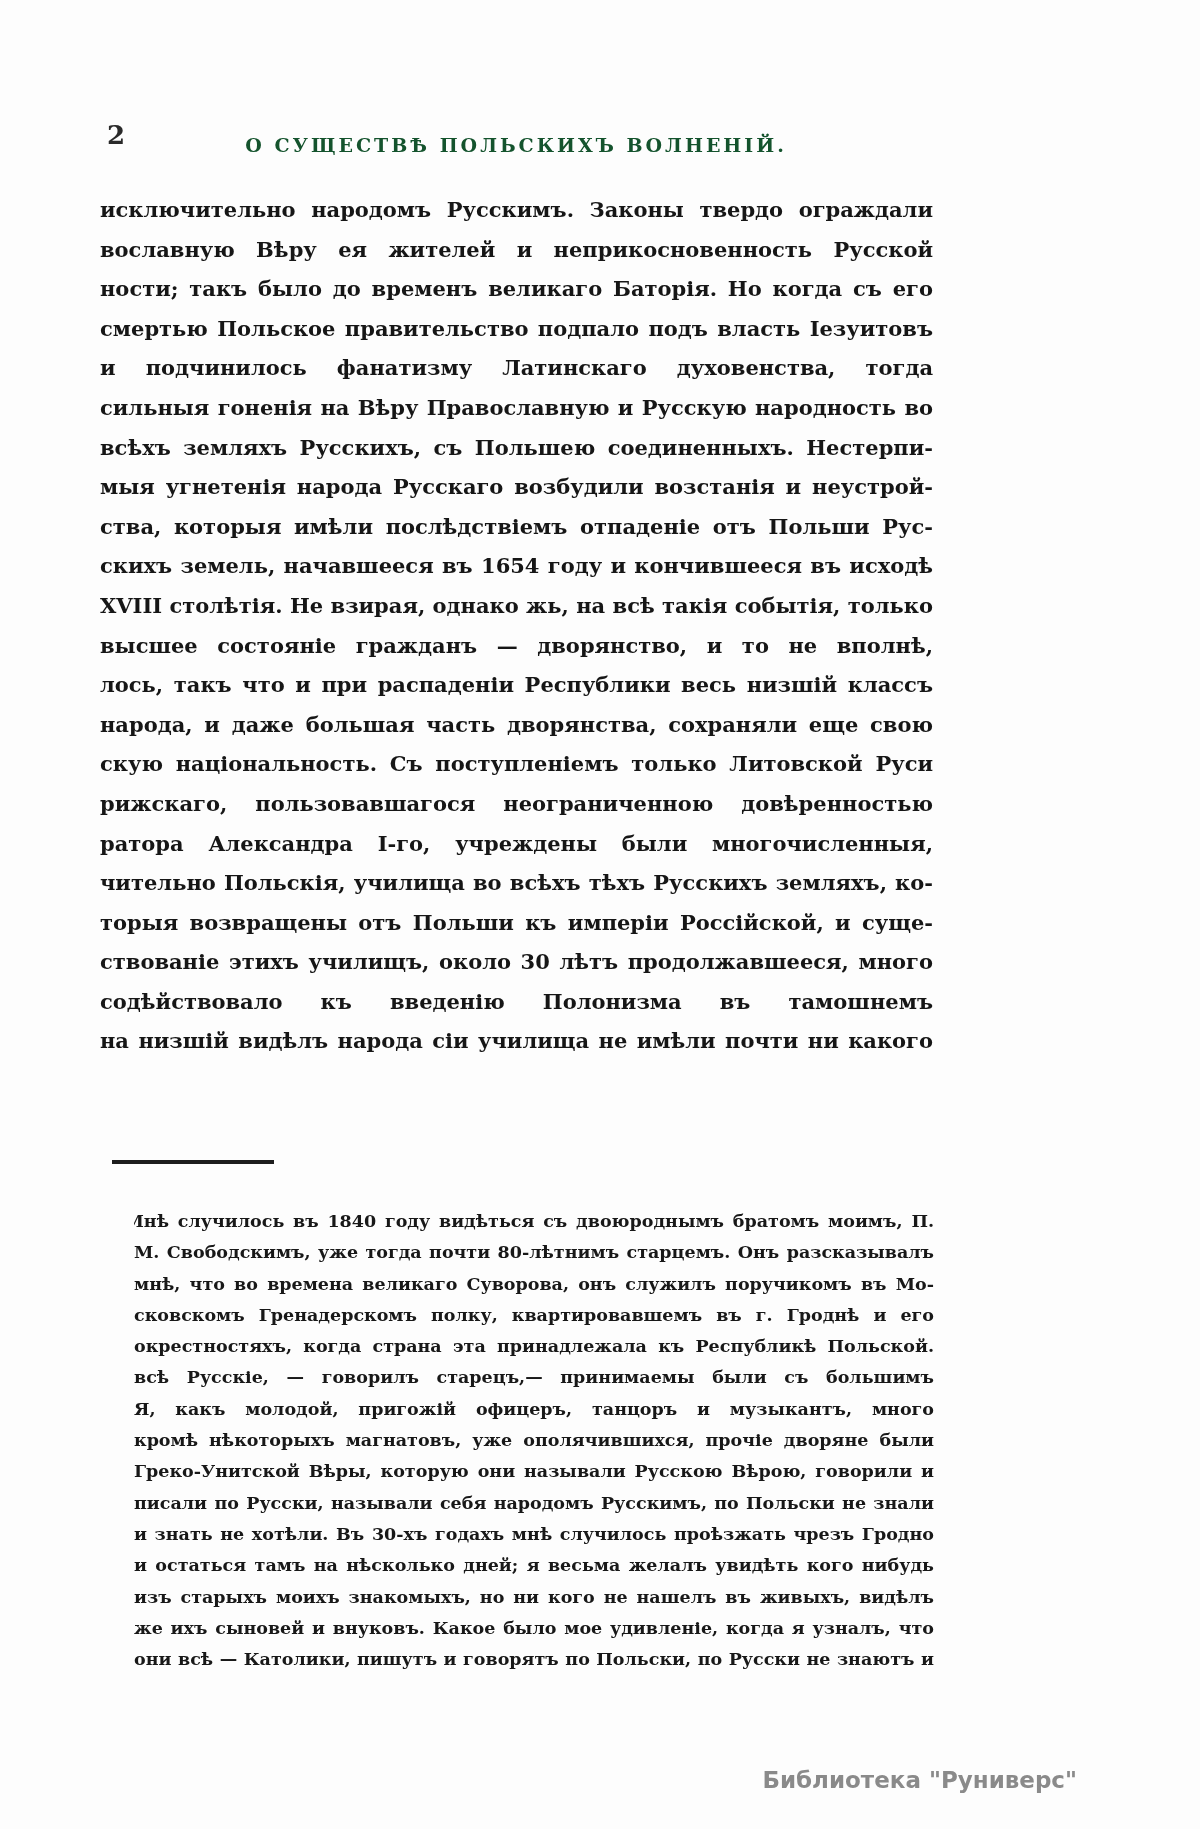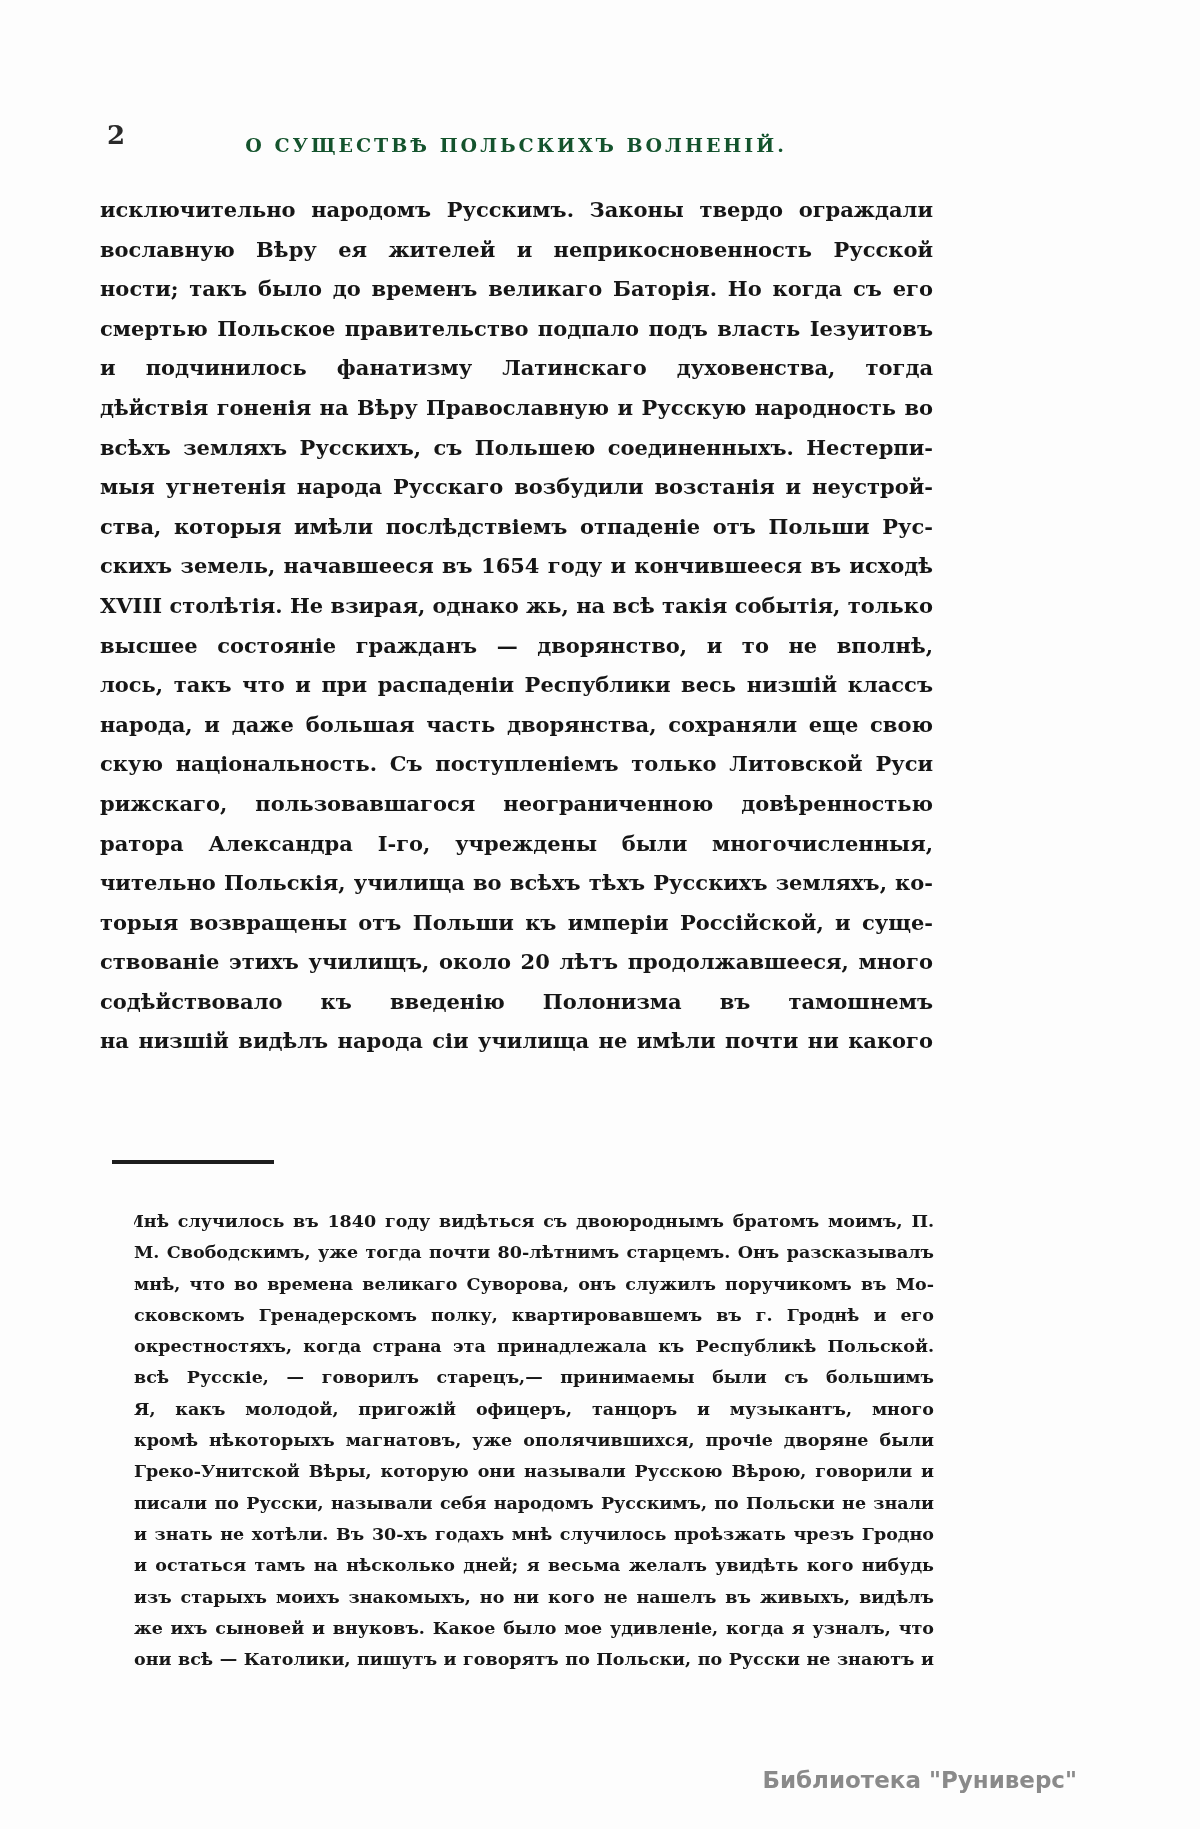--- a/index.html
+++ b/index.html
@@ -75,35 +75,35 @@
   <div class="page-number">2</div>
 
   <div class="running-head">О СУЩЕСТВѢ ПОЛЬСКИХЪ ВОЛНЕНІЙ.</div>
 
   <div class="body-text">
       <div class="line">исключительно народомъ Русскимъ. Законы твердо ограждали Пра-</div>
       <div class="line">вославную Вѣру ея жителей и неприкосновенность Русской народ-</div>
       <div class="line">ности; такъ было до временъ великаго Баторія. Но когда съ его</div>
       <div class="line">смертью Польское правительство подпало подъ власть Іезуитовъ</div>
       <div class="line">и подчинилось фанатизму Латинскаго духовенства, тогда возникли</div>
-      <div class="line">дѣйствія гоненія на Вѣру Православную и Русскую народность во</div>
+      <div class="line">сильныя гоненія на Вѣру Православную и Русскую народность во</div>
       <div class="line">всѣхъ земляхъ Русскихъ, съ Польшею соединенныхъ. Нестерпи-</div>
       <div class="line">мыя угнетенія народа Русскаго возбудили возстанія и неустрой-</div>
       <div class="line">ства, которыя имѣли послѣдствіемъ отпаденіе отъ Польши Рус-</div>
       <div class="line">скихъ земель, начавшееся въ 1654 году и кончившееся въ исходѣ</div>
       <div class="line">XVIII столѣтія. Не взирая, однако жь, на всѣ такія событія, только</div>
       <div class="line">высшее состояніе гражданъ — дворянство, и то не вполнѣ, ополячи-</div>
       <div class="line">лось, такъ что и при распаденіи Республики весь низшій классъ</div>
       <div class="line">народа, и даже большая часть дворянства, сохраняли еще свою Рус-</div>
       <div class="line">скую національность. Съ поступленіемъ только Литовской Руси въ</div>
       <div class="line">рижскаго, пользовавшагося неограниченною довѣренностью Импе-</div>
       <div class="line">ратора Александра I-го, учреждены были многочисленныя, исклю-</div>
       <div class="line">чительно Польскія, училища во всѣхъ тѣхъ Русскихъ земляхъ, ко-</div>
       <div class="line">торыя возвращены отъ Польши къ имперіи Россійской, и суще-</div>
-      <div class="line">ствованіе этихъ училищъ, около 20 лѣтъ продолжавшееся, много</div>
+      <div class="line">ствованіе этихъ училищъ, около 30 лѣтъ продолжавшееся, много</div>
       <div class="line">содѣйствовало къ введенію Полонизма въ тамошнемъ дворянствѣ;</div>
       <div class="line">на низшій видѣлъ народа сіи училища не имѣли почти ни какого</div>
     </div>
 
   <div class="footnote-rule"></div>
 
   <div class="footnote">
       <div class="line">¹ Мнѣ случилось въ 1840 году видѣться съ двоюроднымъ братомъ моимъ, П.</div>
       <div class="line">М. Свободскимъ, уже тогда почти 80-лѣтнимъ старцемъ. Онъ разсказывалъ</div>
       <div class="line">мнѣ, что во времена великаго Суворова, онъ служилъ поручикомъ въ Мо-</div>

